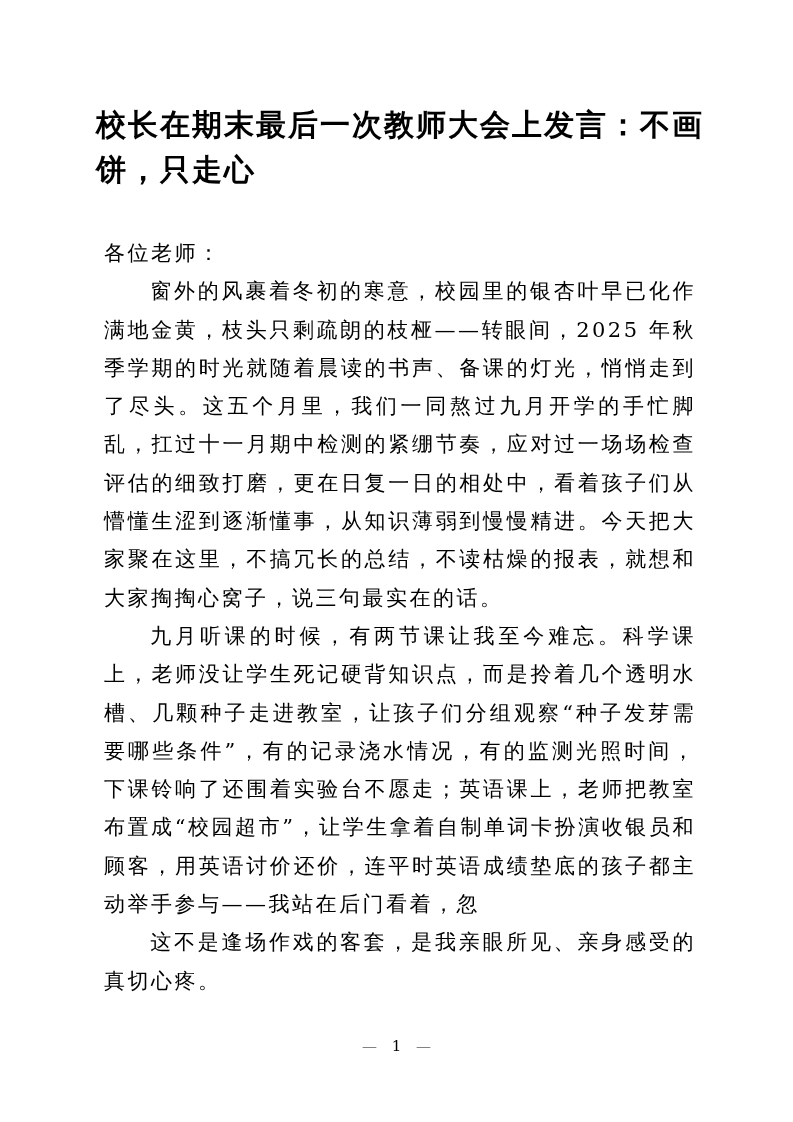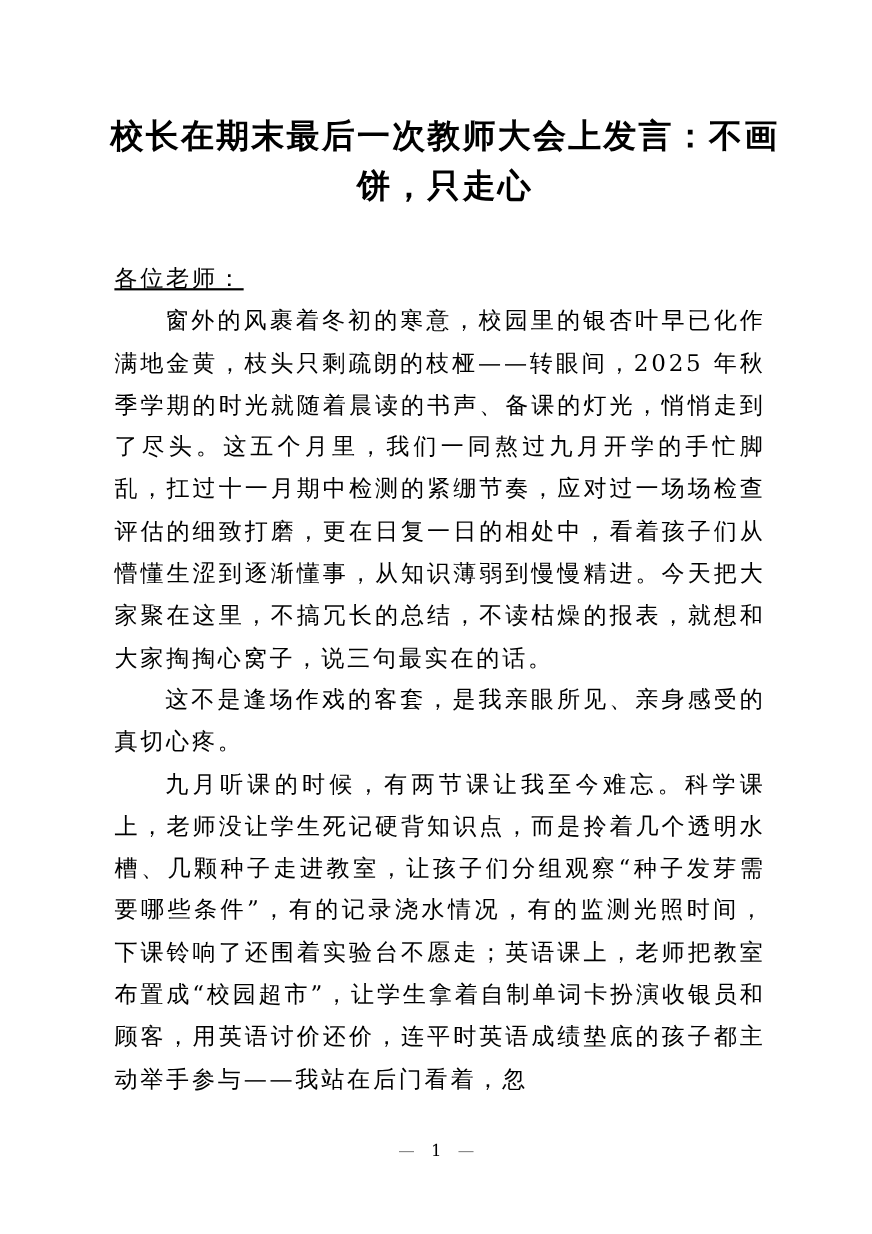--- a/index.html
+++ b/index.html
@@ -16,21 +16,21 @@
     color: #000000;
     overflow: hidden;
     font-family: "DejaVu Serif", "Liberation Serif", serif;
   }
   .doc-title {
     position: absolute;
     top: 102px;
     left: 96px;
     right: 80px;
     margin: 0;
-    text-align: center;
+    text-align: left;
     font-size: 30px;
     line-height: 45px;
     font-weight: bold;
     letter-spacing: 2px;
     color: #000000;
     font-family: "DejaVu Serif", "Liberation Serif", serif;
   }
   .doc-body {
     position: absolute;
     top: 234px;
@@ -39,21 +39,20 @@
     font-size: 21px;
     line-height: 38.3px;
     letter-spacing: 2.5px;
     text-align: justify;
     text-justify: inter-character;
     color: #000000;
   }
   .salutation {
     margin: 0;
     text-indent: 0;
-    text-decoration: underline;
   }
   .para {
     margin: 0;
     text-indent: 2.2em;
   }
   .footer {
     position: absolute;
     top: 1036px;
     left: 0;
     width: 100%;
@@ -74,22 +73,22 @@
 <body>
 
 <div class="page">
 
   <h1 class="doc-title">校长在期末最后一次教师大会上发言：不画饼，只走心</h1>
 
   <div class="doc-body">
     <p class="salutation">各位老师：</p>
     <div id="paragraphs-host">
         <p class="para">窗外的风裹着冬初的寒意，校园里的银杏叶早已化作满地金黄，枝头只剩疏朗的枝桠——转眼间，2025 年秋季学期的时光就随着晨读的书声、备课的灯光，悄悄走到了尽头。这五个月里，我们一同熬过九月开学的手忙脚乱，扛过十一月期中检测的紧绷节奏，应对过一场场检查评估的细致打磨，更在日复一日的相处中，看着孩子们从懵懂生涩到逐渐懂事，从知识薄弱到慢慢精进。今天把大家聚在这里，不搞冗长的总结，不读枯燥的报表，就想和大家掏掏心窝子，说三句最实在的话。</p>
+        <p class="para">九月听课的时候，有两节课让我至今难忘。科学课上，老师没让学生死记硬背知识点，而是拎着几个透明水槽、几颗种子走进教室，让孩子们分组观察“种子发芽需要哪些条件”，有的记录浇水情况，有的监测光照时间，下课铃响了还围着实验台不愿走；英语课上，老师把教室布置成“校园超市”，让学生拿着自制单词卡扮演收银员和顾客，用英语讨价还价，连平时英语成绩垫底的孩子都主动举手参与——我站在后门看着，忽</p>
         <p class="para">这不是逢场作戏的客套，是我亲眼所见、亲身感受的真切心疼。</p>
-        <p class="para">九月听课的时候，有两节课让我至今难忘。科学课上，老师没让学生死记硬背知识点，而是拎着几个透明水槽、几颗种子走进教室，让孩子们分组观察“种子发芽需要哪些条件”，有的记录浇水情况，有的监测光照时间，下课铃响了还围着实验台不愿走；英语课上，老师把教室布置成“校园超市”，让学生拿着自制单词卡扮演收银员和顾客，用英语讨价还价，连平时英语成绩垫底的孩子都主动举手参与——我站在后门看着，忽</p>
       </div>
   </div>
 
   <div class="footer">
     <span class="dash">—</span>
     <span class="page-num">1</span>
     <span class="dash">—</span>
   </div>
 
 </div>

